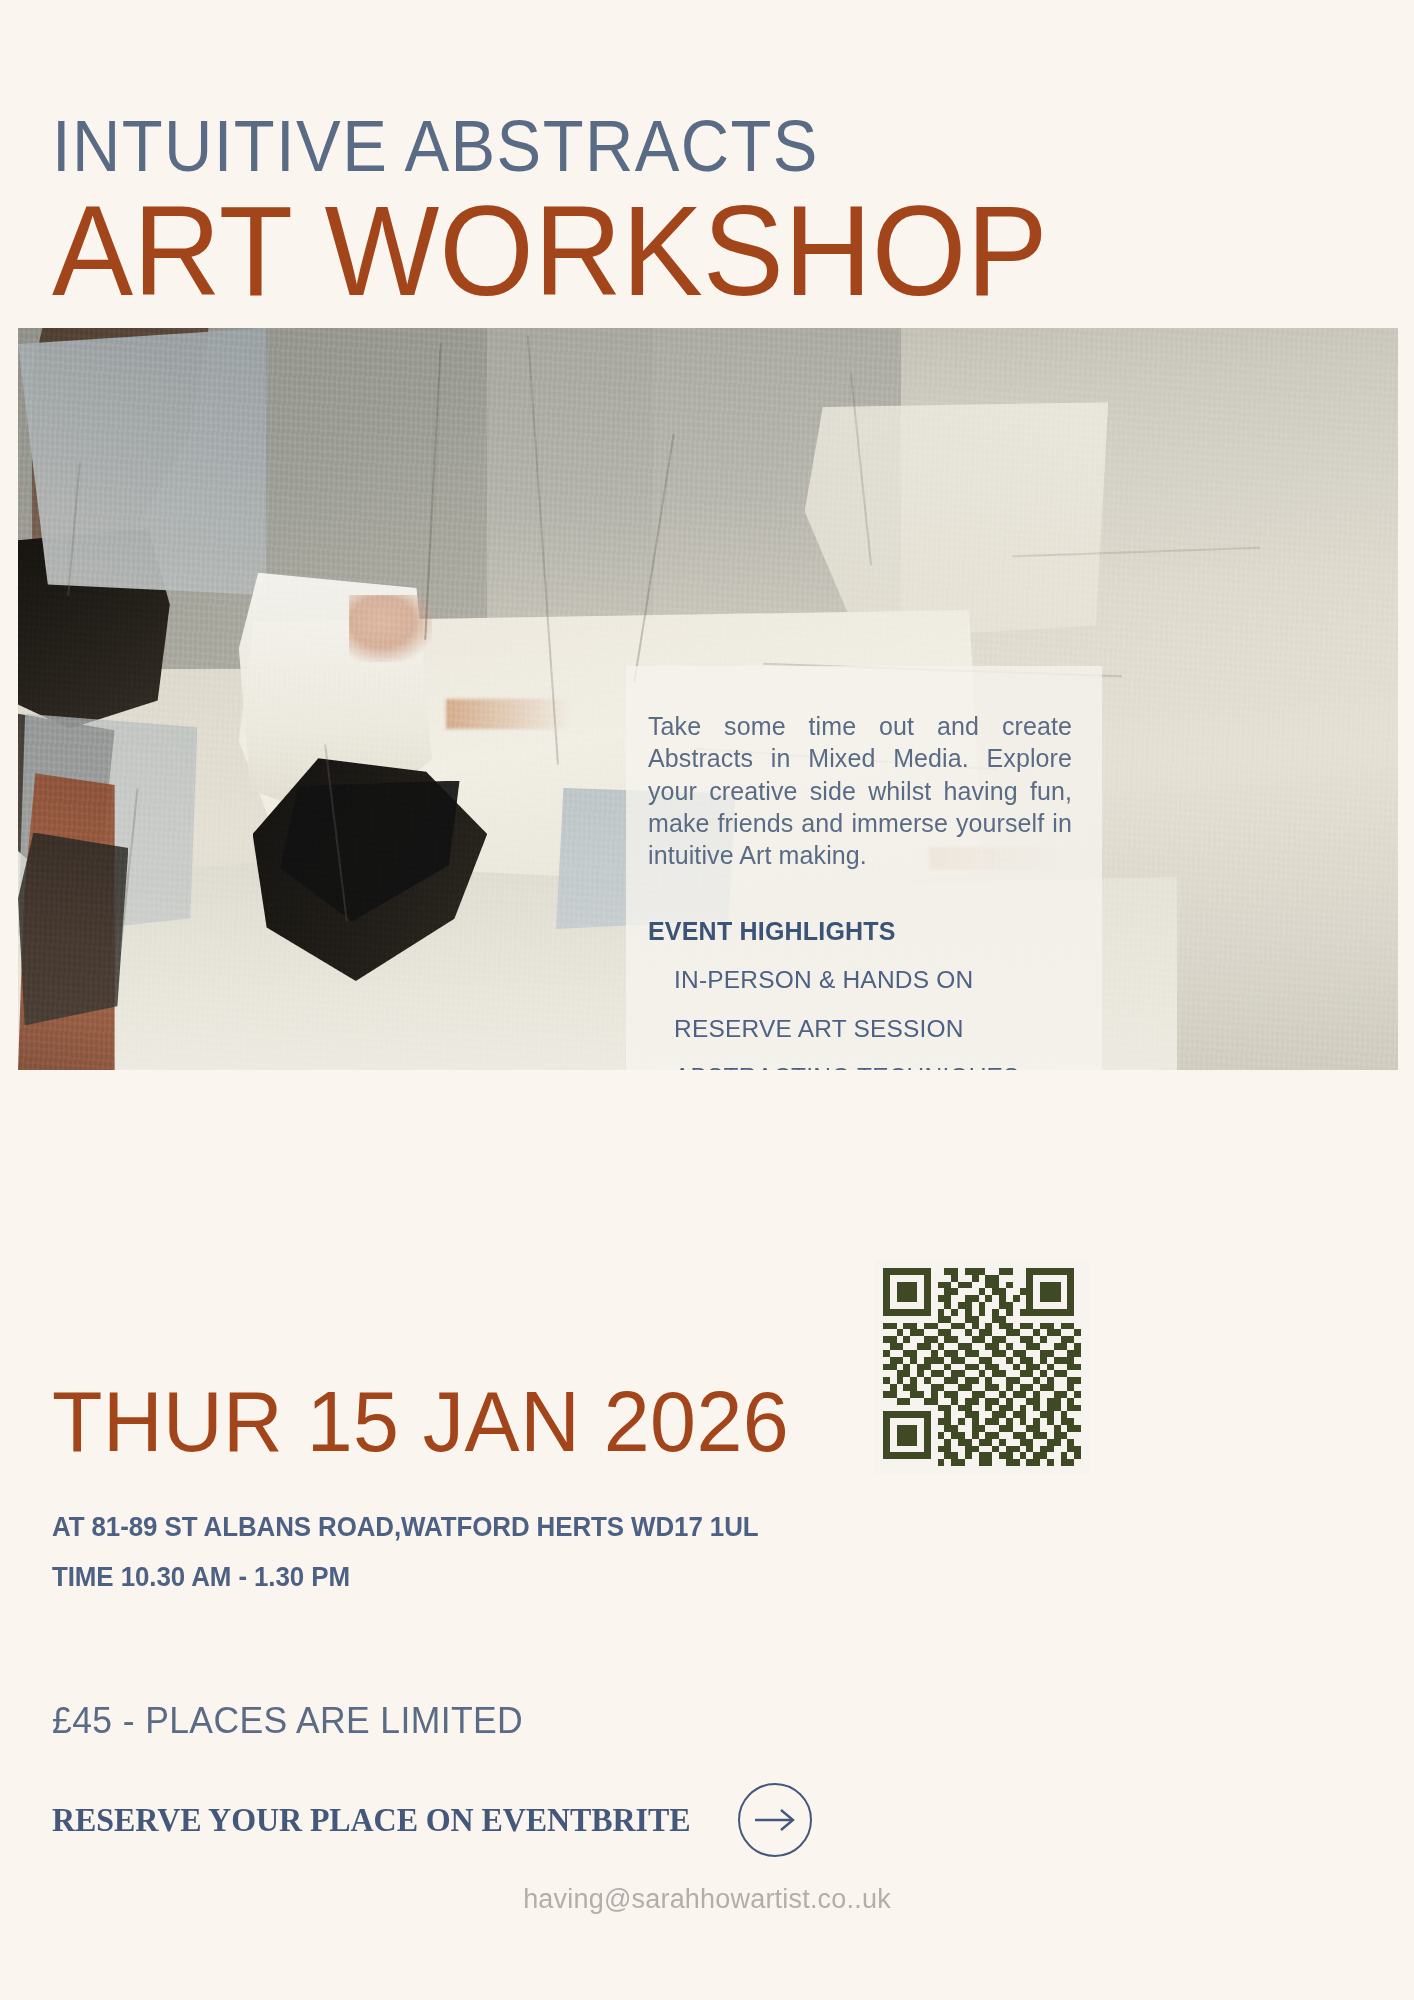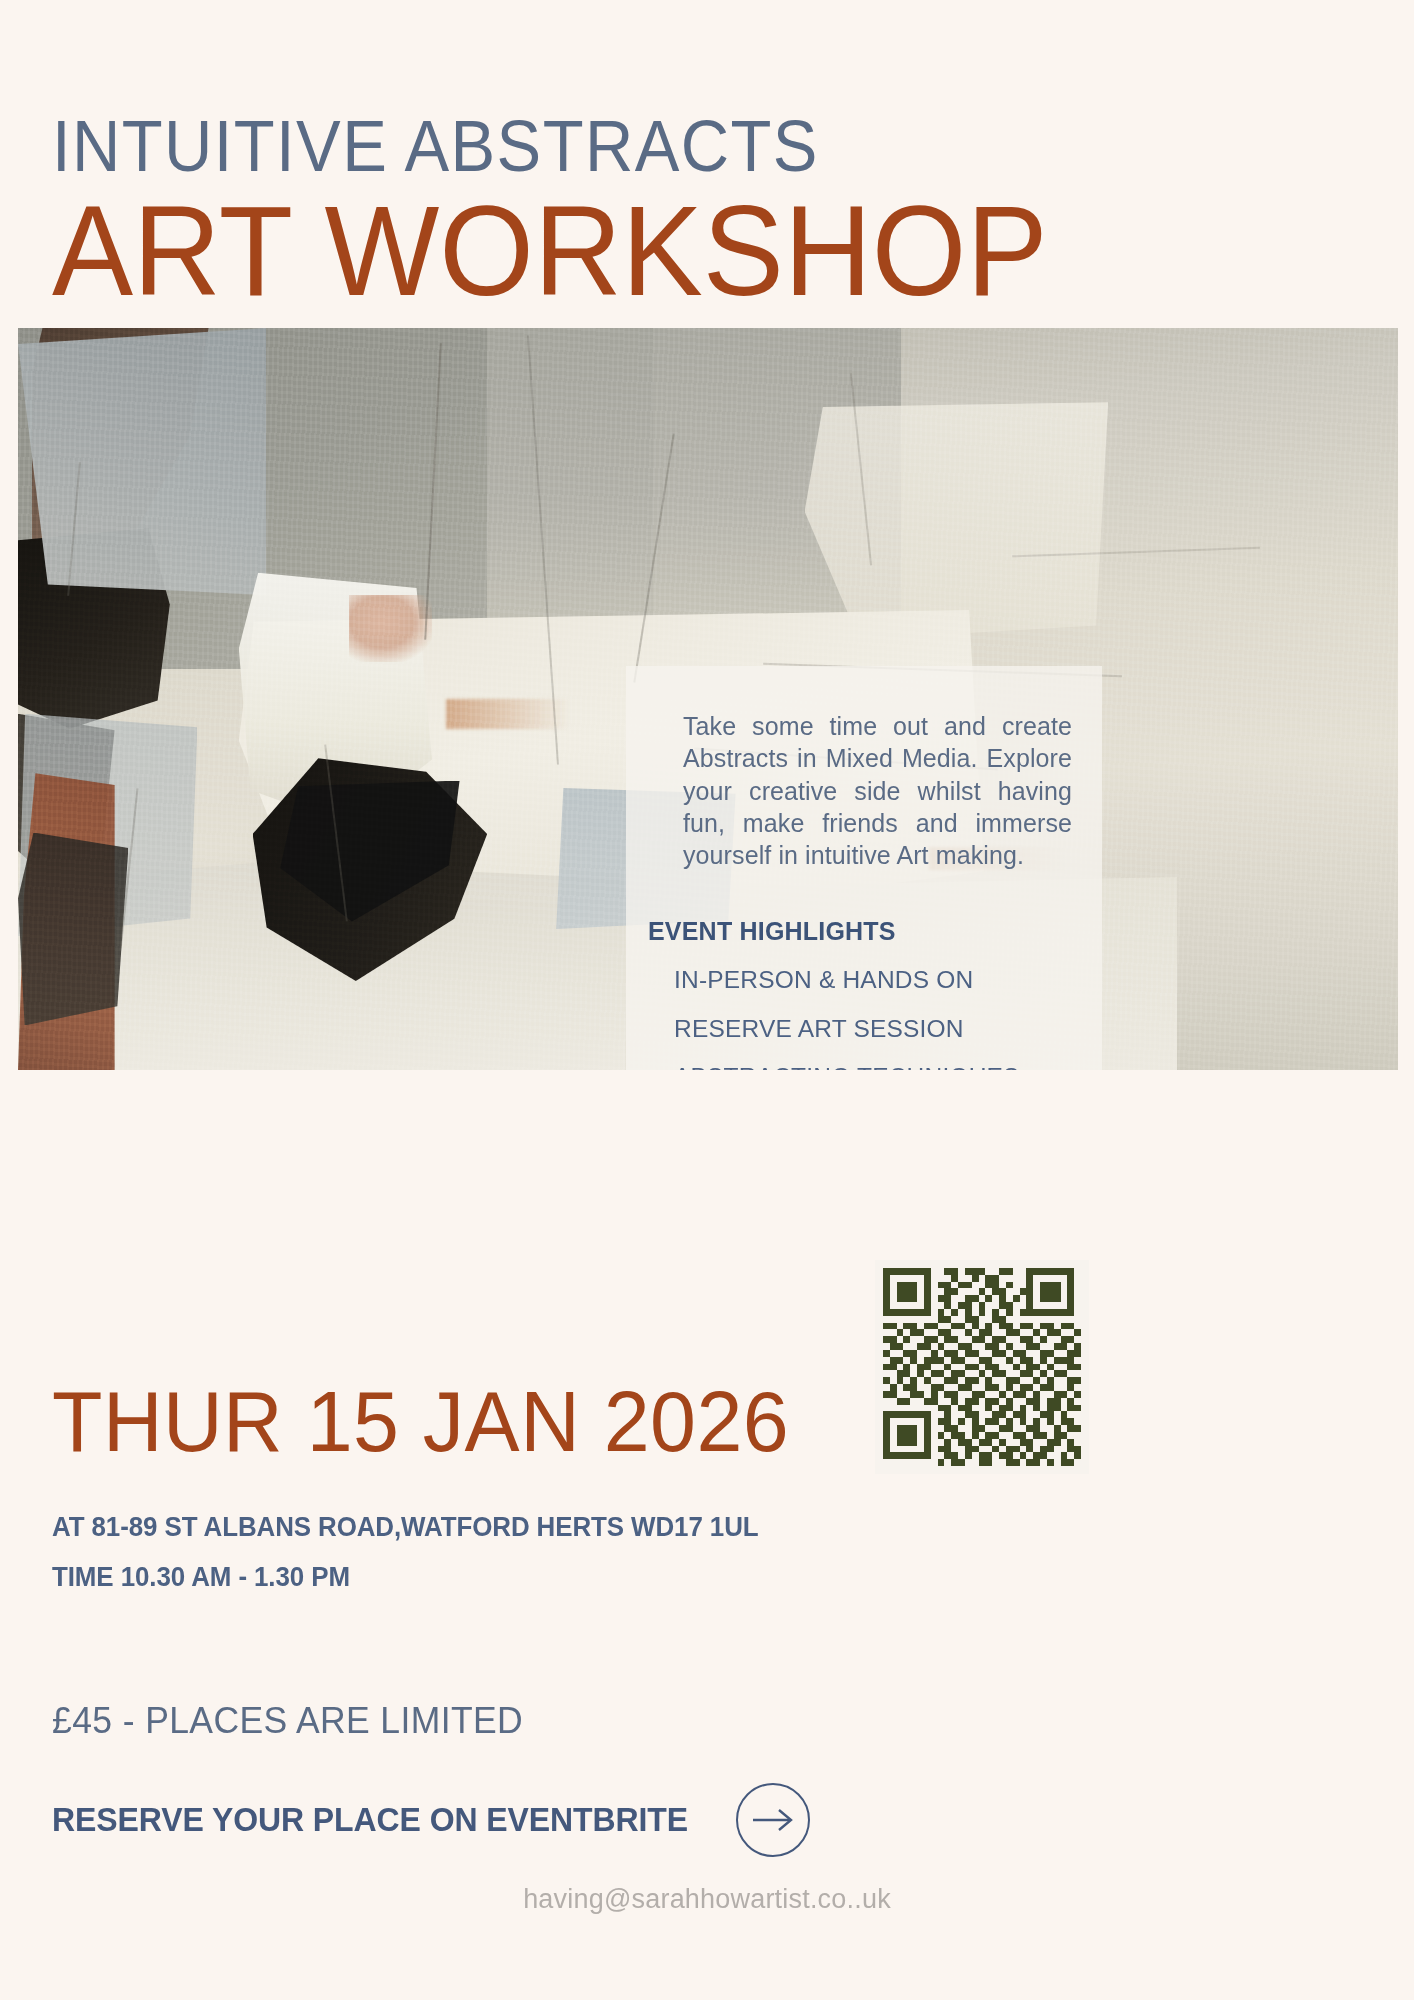--- a/index.html
+++ b/index.html
@@ -185,21 +185,21 @@
 
   
   .overlay{
     position:absolute; left:608px; top:338px;
     width:476px; height:416px;
     background:rgba(246,244,238,.78);
     padding:44px 30px 0 22px;
   }
   .ov-para{
     color:#5a6b85; font-size:25px; line-height:1.29;
-    text-align:justify; letter-spacing:.1px; font-weight:400;margin-left:35px;
+    text-align:justify; letter-spacing:.1px; font-weight:400;
   }
   .ov-highlights-title{
     color:#3c5378; font-size:25px; font-weight:700;
     letter-spacing:.2px; margin-top:46px;
   }
   .ov-list{ list-style:none; margin-top:22px;margin-left:26px; }
   .ov-list li{
     color:#4c6183; font-size:24.5px; line-height:1.0;
     margin-bottom:24px; letter-spacing:.2px; font-weight:400;
   }
@@ -224,21 +224,21 @@
     transform:scaleX(0.96); transform-origin:left center;
   }
   .price{
     position:absolute; left:52px; top:1700px;
     font-size:37px; color:#5a6b85; font-weight:400;
     letter-spacing:0.4px;
     transform:scaleX(0.96); transform-origin:left center;
   }
   .reserve-row{
     position:absolute; left:52px; top:1783px;
-    display:flex; align-items:center; gap:28px;
+    display:flex; align-items:center; gap:28px;font-family:Liberation Serif, serif;
   }
   .reserve{
     font-size:33px; color:#44587c; font-weight:700;
     letter-spacing:-0.1px;
     transform:scaleX(0.97); transform-origin:left center;
   }
   .arrow-btn{
     width:74px; height:74px; border-radius:50%;
     border:2px solid #44587c;
     display:flex; align-items:center; justify-content:center;

